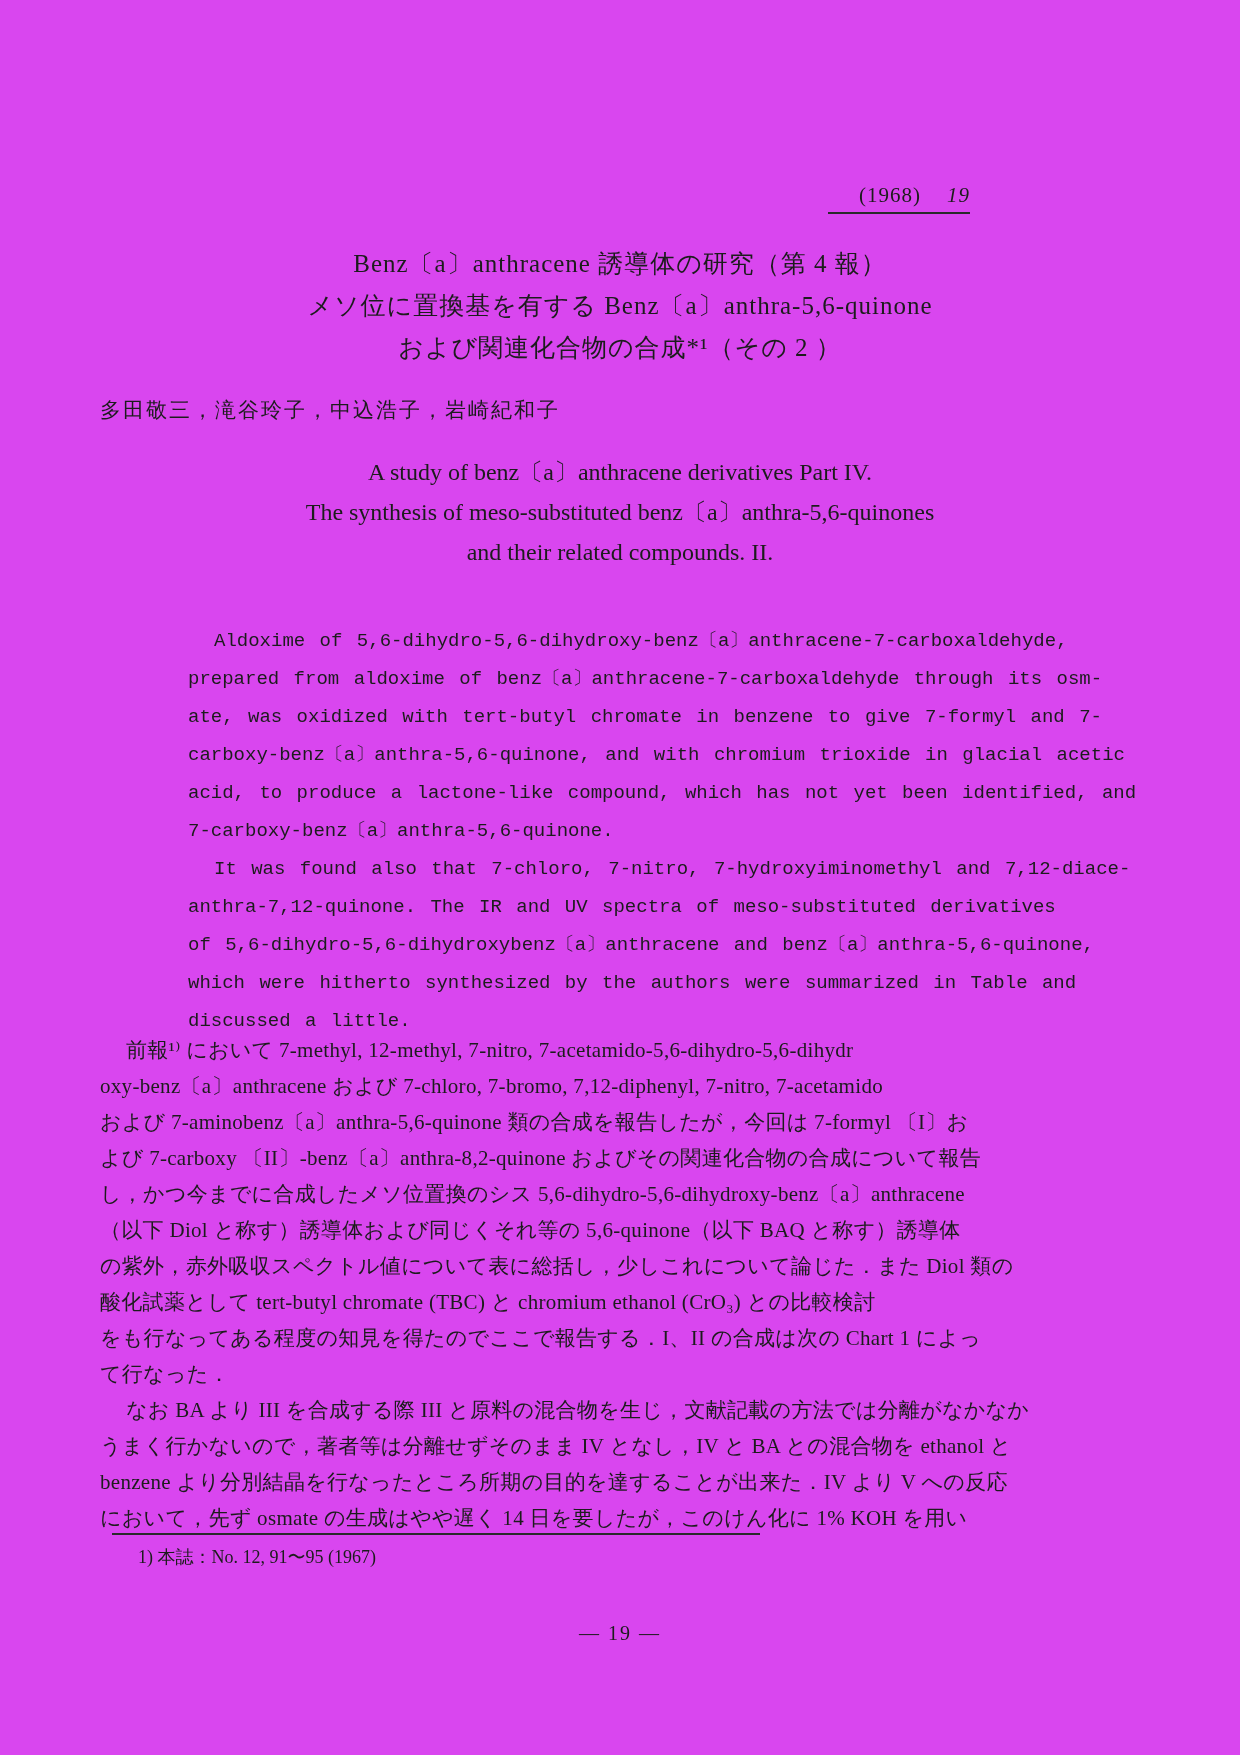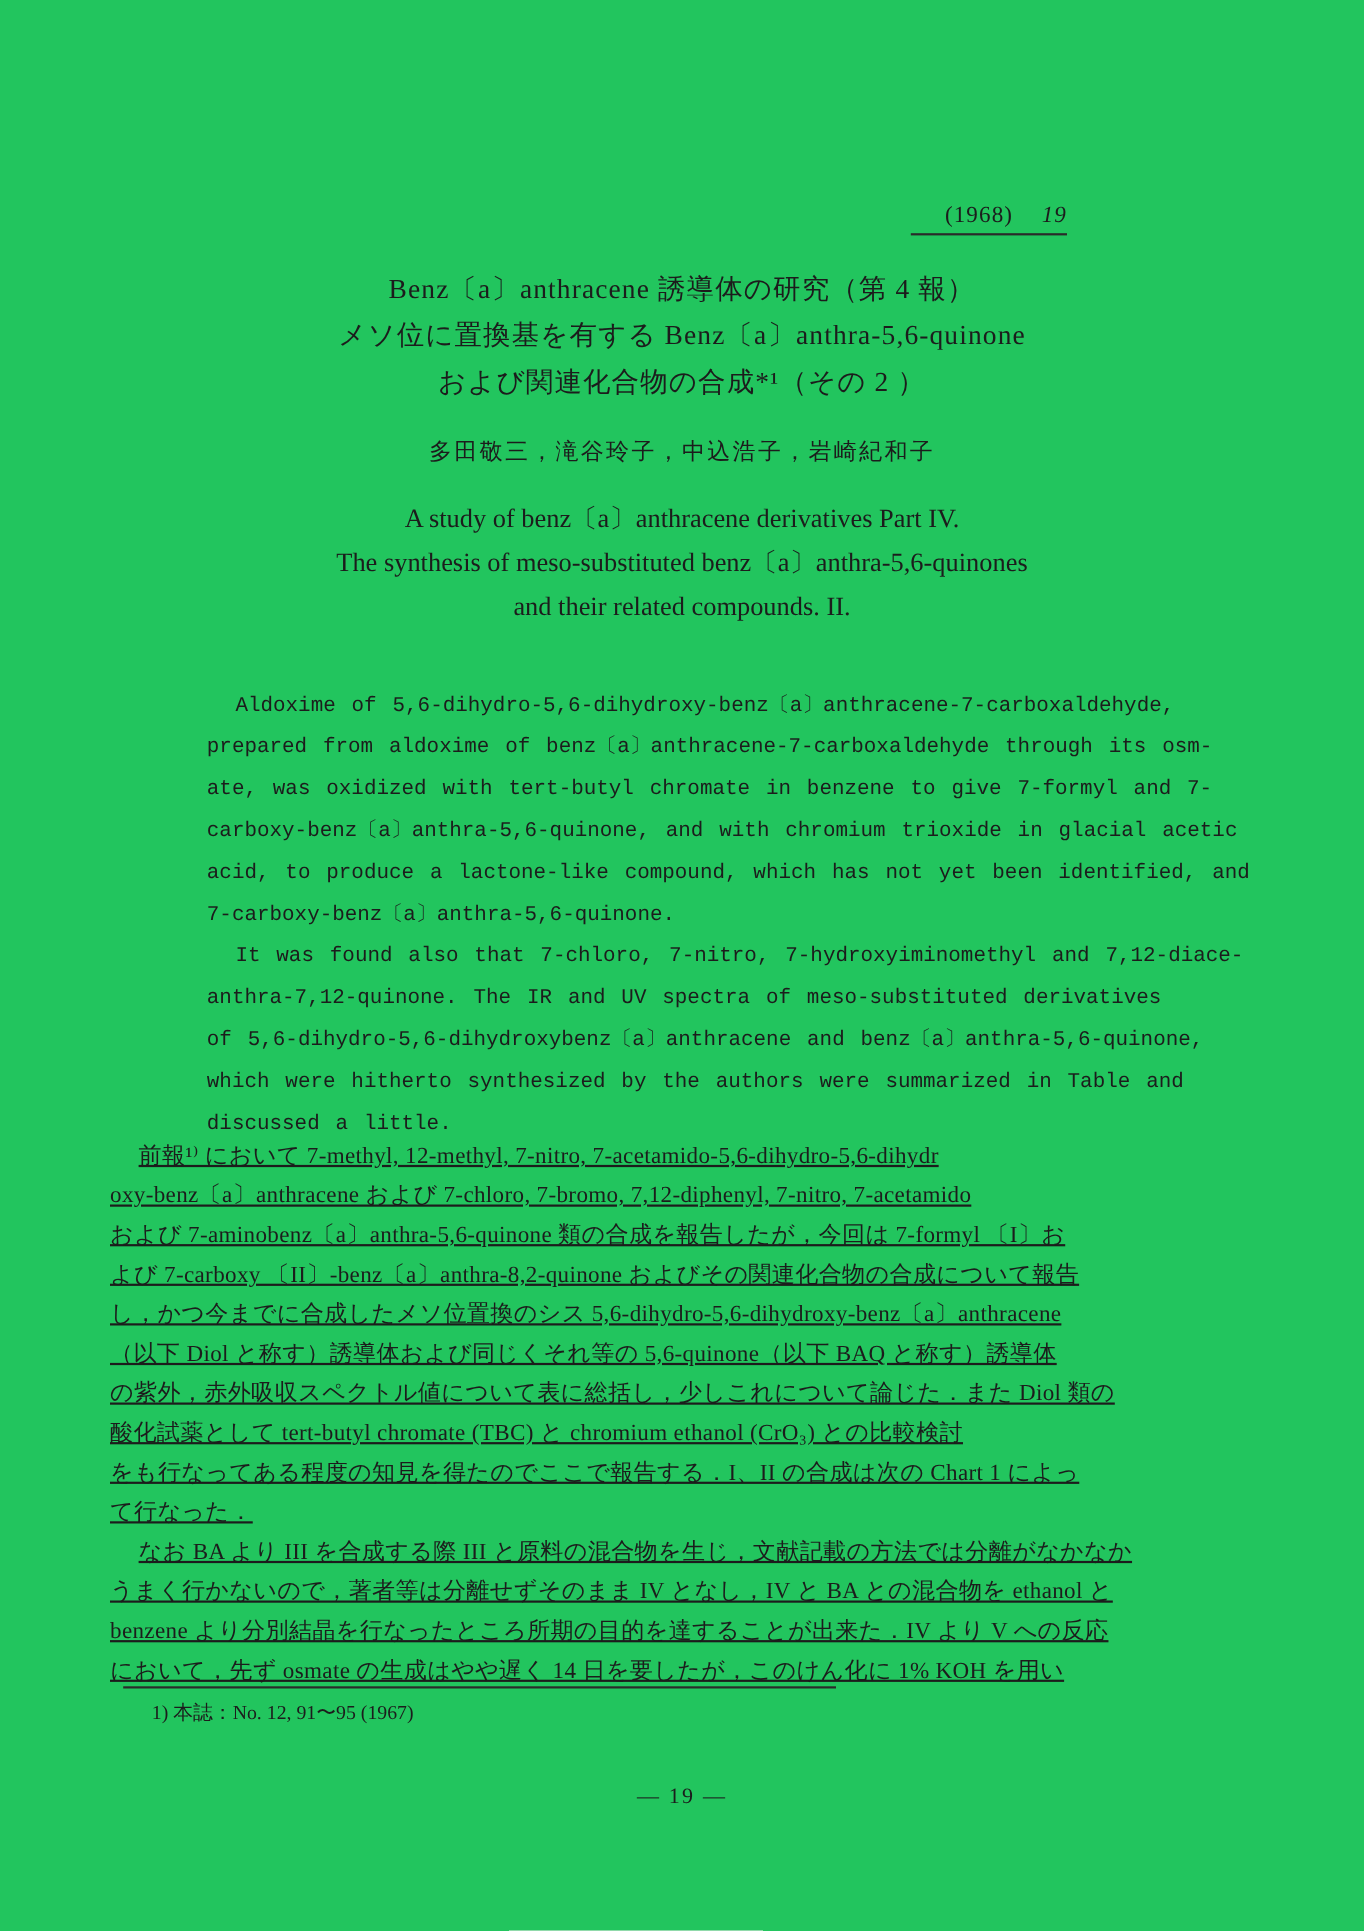--- a/index.html
+++ b/index.html
@@ -5,21 +5,21 @@
   html, body {
     margin: 0;
     padding: 0;
     background: #e8e8e6;
   }
   .page {
     position: relative;
     width: 1240px;
     height: 1755px;
     margin: 0 auto;
-    background: #22c55e;
+    background: #d946ef;
     color: #1c1c1c;
     font-family: "Liberation Serif", "DejaVu Serif", serif;
     overflow: hidden;
   }
   .running-head {
     position: absolute;
     top: 183px;
     left: 828px;
     width: 142px;
     text-align: right;
@@ -39,21 +39,20 @@
     text-align: center;
     font-size: 25px;
     line-height: 42px;
     letter-spacing: 1px;
   }
   .authors-ja {
     position: absolute;
     top: 396px;
     left: 100px;
     width: 1040px;
-    text-align: center;
     font-size: 21px;
     letter-spacing: 2px;
   }
   .title-en {
     position: absolute;
     top: 452px;
     left: 100px;
     width: 1040px;
     text-align: center;
     font-size: 24px;
@@ -80,21 +79,20 @@
     font-family: Liberation Mono, monospace;
   }
   .body-text {
     position: absolute;
     top: 1032px;
     left: 100px;
     width: 1048px;
     font-size: 21px;
     line-height: 36px;
     letter-spacing: 0.3px;
-    text-decoration: underline;
   }
   .line { white-space: nowrap; }
   .line.indent { text-indent: 26px; }
 
   .footnote-rule {
     position: absolute;
     top: 1533px;
     left: 112px;
     width: 648px;
     border-top: 2px solid #2a2a2a;

